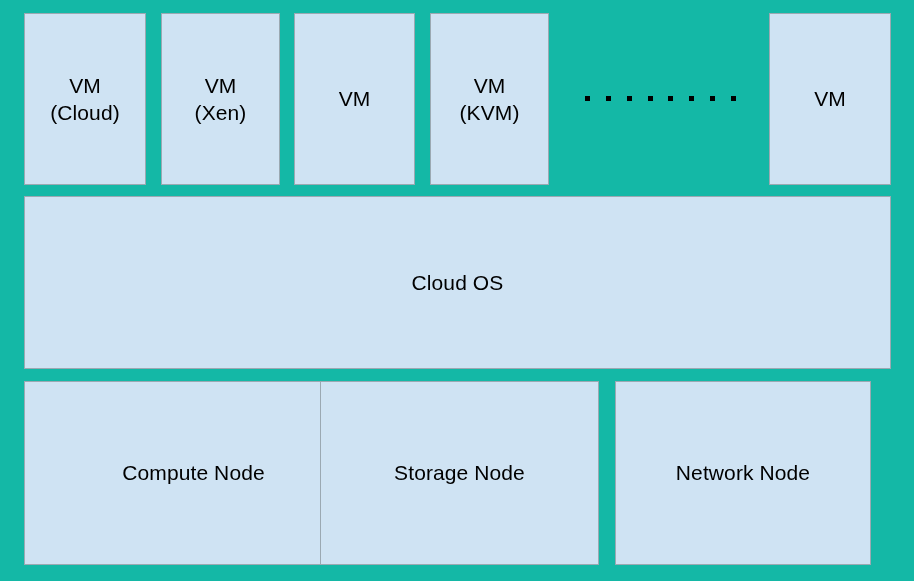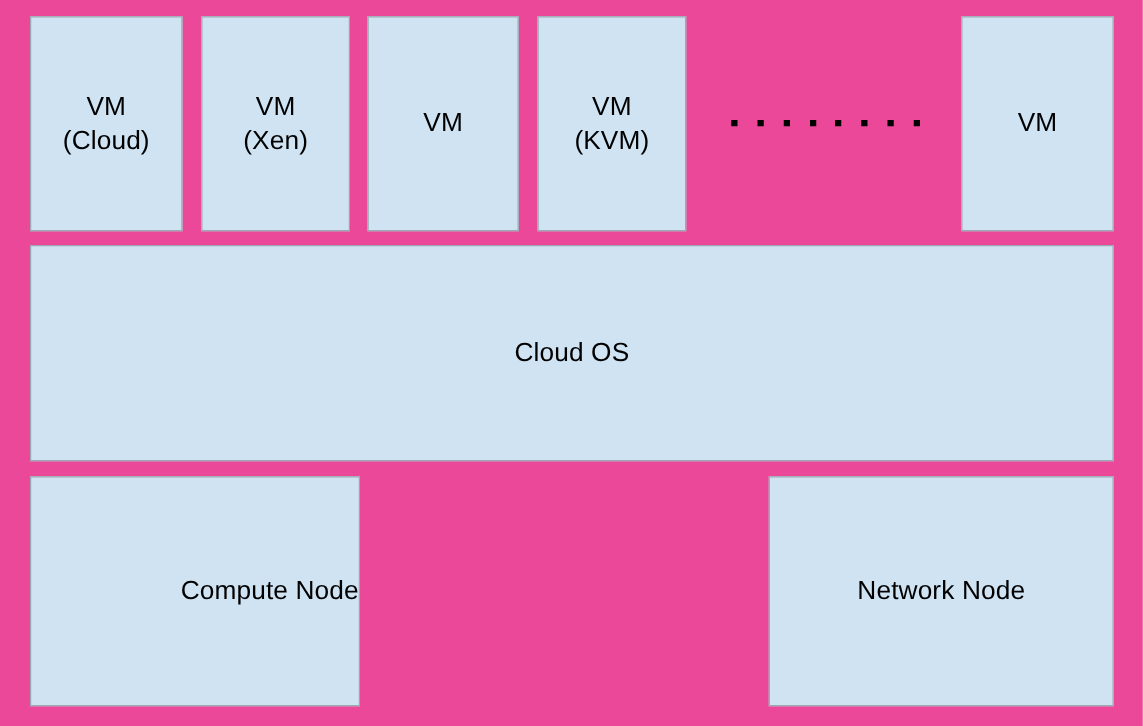--- a/index.html
+++ b/index.html
@@ -11,21 +11,21 @@
     width: 914px;
     height: 581px;
     background: #ffffff;
     font-family: "Liberation Sans", sans-serif;
     overflow: hidden;
   }
   #diagram-canvas {
     position: relative;
     width: 914px;
     height: 581px;
-    background: #ec4899;
+    background: #14b8a6;
   }
   .node-box {
     position: absolute;
     box-sizing: border-box;
     background: #cfe3f3;
     border: 1px solid #9ba9b2;
     display: flex;
     flex-direction: column;
     align-items: center;
     justify-content: center;
@@ -96,22 +96,25 @@
   </div>
 
   <div class="node-box vm-box" style="left:769px; top:13px; width:122px; height:172px;">
     <span class="label-line">VM</span>
   </div>
 
   <div class="node-box cloudos-box" style="left:24px; top:196px; width:867px; height:173px;">
     <span class="label-line">Cloud OS</span>
   </div>
 
-  <div class="node-box infra-box" style="left:24px; top:381px; width:264px; height:184px;align-items:flex-end;">
+  <div class="node-box infra-box" style="left:24px; top:381px; width:339px; height:184px;">
     <span class="label-line">Compute Node</span>
   </div>
 
+  <div class="node-box infra-box" style="left:320px; top:381px; width:279px; height:184px;">
+    <span class="label-line">Storage Node</span>
+  </div>
 
-  <div class="node-box infra-box" style="left:615px; top:381px; width:276px; height:184px;">
+  <div class="node-box infra-box" style="left:615px; top:381px; width:256px; height:184px;">
     <span class="label-line">Network Node</span>
   </div>
 
 </div>
 
 </body></html>

